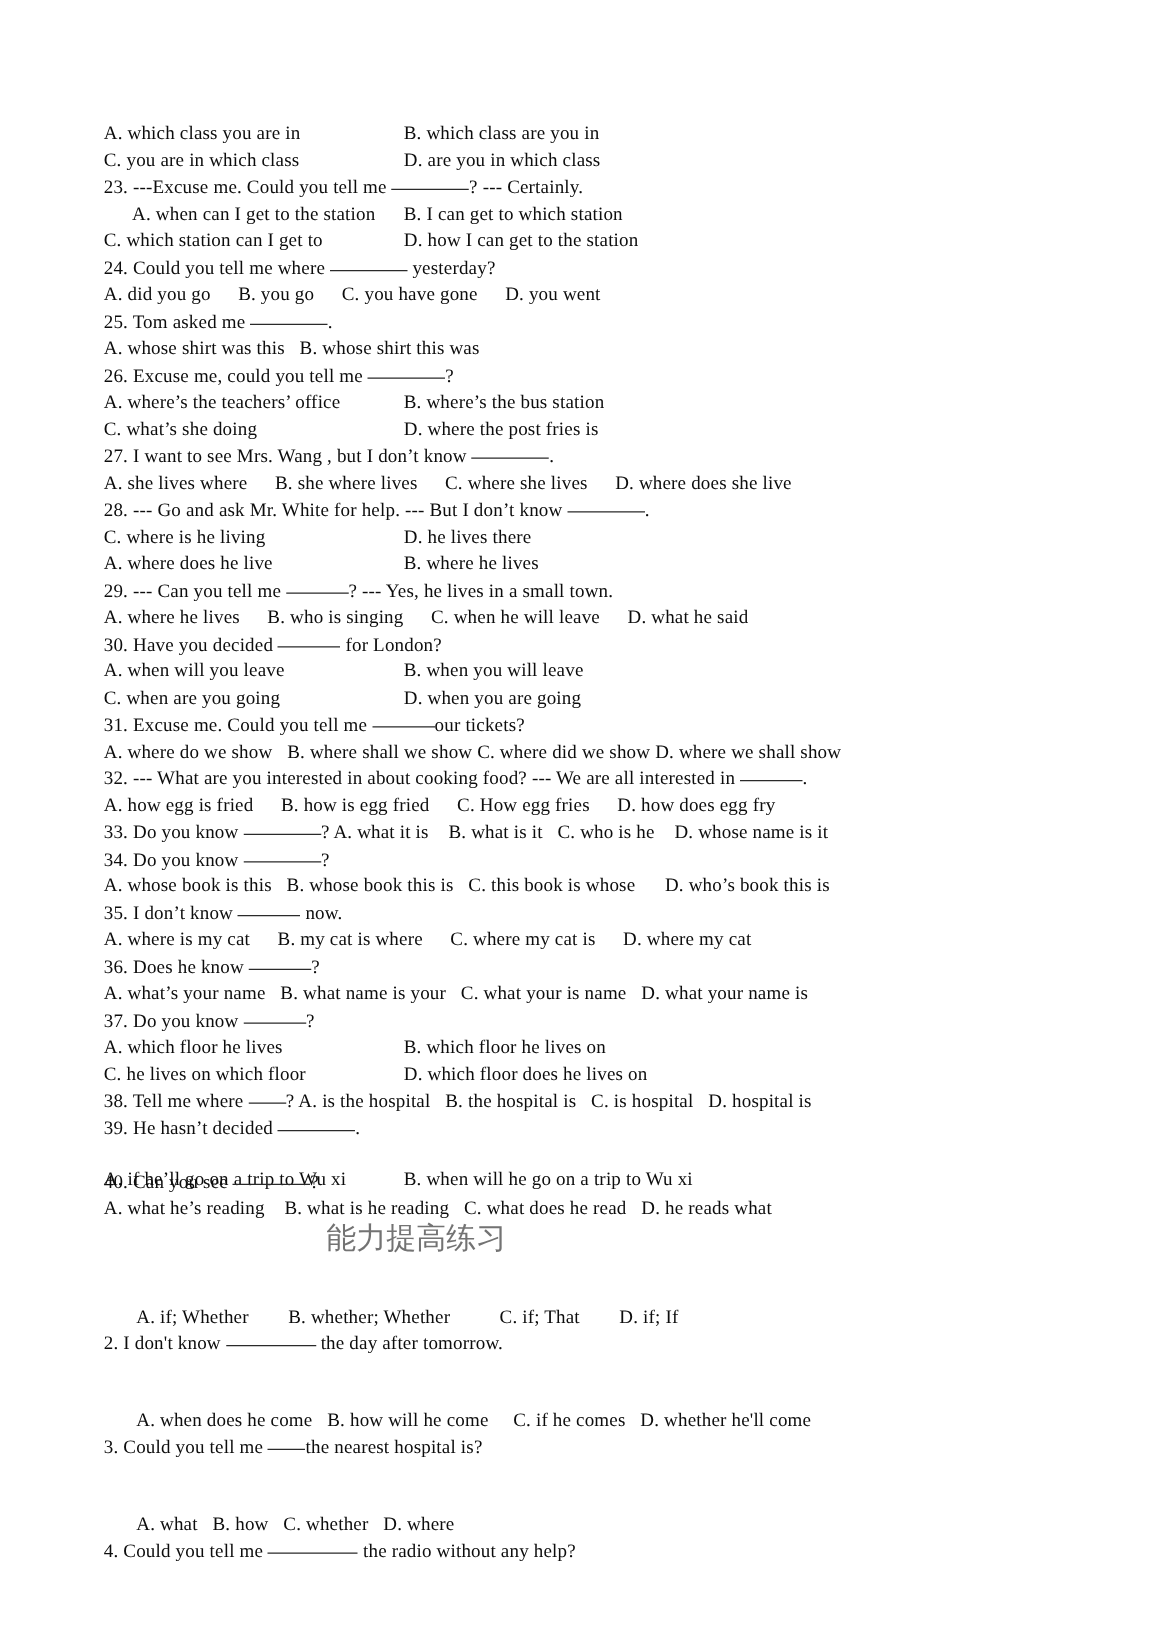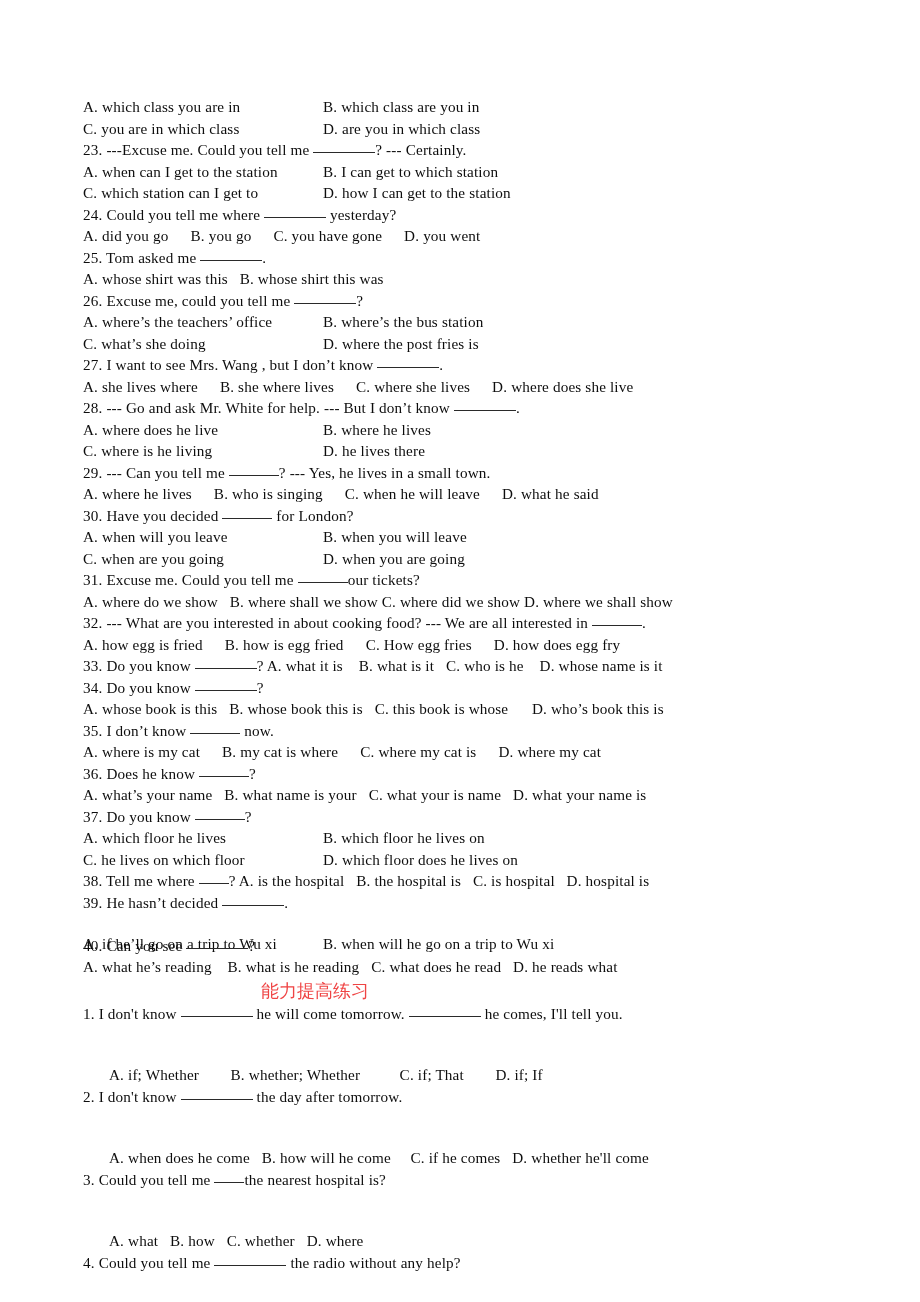--- a/index.html
+++ b/index.html
@@ -57,58 +57,58 @@
     height: 0.82em;
   }
   .b-xs { width: 30px; }
   .b-md { width: 50px; }
   .b-lg { width: 62px; }
   .b-xl { width: 72px; }
 
   
   .cn-heading {
     font-family: "DejaVu Sans", "Liberation Sans", sans-serif;
-    font-size: 18px;
+    font-size: 24px;
     line-height: 25px;
     height: 25px;
     text-align: left;
     padding-left: 178px;
-    color: #ef4444;
+    color: #737373;
     white-space: pre;
     font-weight: 400;
   }
 
   
   .indent {
     padding-left: 26px;
     margin-top: 40px;
   }
 </style>
 </head>
 <body>
 
 <div id="page">
   <div id="doc">
       <div id="l1" class="ln"><span class="col" style="width: 240px;">A. which class you are in</span><span>B. which class are you in</span></div>
       <div id="l2" class="ln"><span class="col" style="width: 240px;">C. you are in which class</span><span>D. are you in which class</span></div>
       <div id="l3" class="ln"><span>23. ---Excuse me. Could you tell me </span><span class="blank b-lg"></span><span>? --- Certainly.</span></div>
-      <div id="l4" class="ln"><span class="col" style="width: 240px;">A. when can I get to the station</span><span>B. I can get to which station</span></div>
+      <div id="l4" class="ln"><span class="col" style="width: 240px; text-align: center;">A. when can I get to the station</span><span>B. I can get to which station</span></div>
       <div id="l5" class="ln"><span class="col" style="width: 240px;">C. which station can I get to</span><span>D. how I can get to the station</span></div>
       <div id="l6" class="ln"><span>24. Could you tell me where </span><span class="blank b-lg"></span><span> yesterday?</span></div>
       <div id="l7" class="ln"><span>A. did you go</span><span class="col" style="width: 22px;"></span><span>B. you go</span><span class="col" style="width: 22px;"></span><span>C. you have gone</span><span class="col" style="width: 22px;"></span><span>D. you went</span></div>
       <div id="l8" class="ln"><span>25. Tom asked me </span><span class="blank b-lg"></span><span>.</span></div>
       <div id="l9" class="ln">A. whose shirt was this   B. whose shirt this was</div>
       <div id="l11" class="ln"><span>26. Excuse me, could you tell me </span><span class="blank b-lg"></span><span>?</span></div>
       <div id="l12" class="ln"><span class="col" style="width: 240px;">A. where’s the teachers’ office</span><span>B. where’s the bus station</span></div>
       <div id="l13" class="ln"><span class="col" style="width: 240px;">C. what’s she doing</span><span>D. where the post fries is</span></div>
       <div id="l14" class="ln"><span>27. I want to see Mrs. Wang , but I don’t know </span><span class="blank b-lg"></span><span>.</span></div>
       <div id="l15" class="ln"><span>A. she lives where</span><span class="col" style="width: 22px;"></span><span>B. she where lives</span><span class="col" style="width: 22px;"></span><span>C. where she lives</span><span class="col" style="width: 22px;"></span><span>D. where does she live</span></div>
       <div id="l16" class="ln"><span>28. --- Go and ask Mr. White for help. --- But I don’t know </span><span class="blank b-lg"></span><span>.</span></div>
+      <div id="l18" class="ln"><span class="col" style="width: 240px;">C. where is he living</span><span>D. he lives there</span></div>
       <div id="l17" class="ln"><span class="col" style="width: 240px;">A. where does he live</span><span>B. where he lives</span></div>
-      <div id="l18" class="ln"><span class="col" style="width: 240px;">C. where is he living</span><span>D. he lives there</span></div>
       <div id="l19" class="ln"><span>29. --- Can you tell me </span><span class="blank b-md"></span><span>? --- Yes, he lives in a small town.</span></div>
       <div id="l20" class="ln"><span>A. where he lives</span><span class="col" style="width: 22px;"></span><span>B. who is singing</span><span class="col" style="width: 22px;"></span><span>C. when he will leave</span><span class="col" style="width: 22px;"></span><span>D. what he said</span></div>
       <div id="l21" class="ln"><span>30. Have you decided </span><span class="blank b-md"></span><span> for London?</span></div>
       <div id="l22" class="ln"><span class="col" style="width: 240px;">A. when will you leave</span><span>B. when you will leave</span></div>
       <div id="l23" class="ln"><span class="col" style="width: 240px;">C. when are you going</span><span>D. when you are going</span></div>
       <div id="l24" class="ln"><span>31. Excuse me. Could you tell me </span><span class="blank b-md"></span><span>our tickets?</span></div>
       <div id="l25" class="ln">A. where do we show   B. where shall we show C. where did we show D. where we shall show</div>
       <div id="l26" class="ln"><span>32. --- What are you interested in about cooking food? --- We are all interested in </span><span class="blank b-md"></span><span>.</span></div>
       <div id="l27" class="ln"><span>A. how egg is fried</span><span class="col" style="width: 22px;"></span><span>B. how is egg fried</span><span class="col" style="width: 22px;"></span><span>C. How egg fries</span><span class="col" style="width: 22px;"></span><span>D. how does egg fry</span></div>
       <div id="l28" class="ln"><span>33. Do you know </span><span class="blank b-lg"></span><span>? A. what it is    B. what is it   C. who is he    D. whose name is it</span></div>
@@ -120,21 +120,20 @@
       <div id="l34" class="ln">A. what’s your name   B. what name is your   C. what your is name   D. what your name is</div>
       <div id="l35" class="ln"><span>37. Do you know </span><span class="blank b-md"></span><span>?</span></div>
       <div id="l36" class="ln"><span class="col" style="width: 240px;">A. which floor he lives</span><span>B. which floor he lives on</span></div>
       <div id="l37" class="ln"><span class="col" style="width: 240px;">C. he lives on which floor</span><span>D. which floor does he lives on</span></div>
       <div id="l38" class="ln"><span>38. Tell me where </span><span class="blank b-xs"></span><span>? A. is the hospital   B. the hospital is   C. is hospital   D. hospital is</span></div>
       <div id="l39" class="ln"><span>39. He hasn’t decided </span><span class="blank b-lg"></span><span>.</span></div>
       <div id="l40" class="ln"><span class="col" style="width: 240px; margin-top: 20px;">A. if he’ll go on a trip to Wu xi</span><span>B. when will he go on a trip to Wu xi</span></div>
       <div id="l42" class="ln"><span>40. Can you see </span><span class="blank b-lg"></span><span>?</span></div>
       <div id="l43" class="ln">A. what he’s reading    B. what is he reading   C. what does he read   D. he reads what</div>
       <div id="l44" class="cn-heading">能力提高练习</div>
-      <div id="l45" class="ln"><span>1. I don't know </span><span class="blank b-xl"></span><span> he will come tomorrow. </span><span class="blank b-xl"></span><span> he comes, I'll tell you.</span></div>
       <div id="l46" class="ln indent">A. if; Whether        B. whether; Whether          C. if; That        D. if; If</div>
       <div id="l47" class="ln"><span>2. I don't know </span><span class="blank b-xl"></span><span> the day after tomorrow.</span></div>
       <div id="l48" class="ln indent">A. when does he come   B. how will he come     C. if he comes   D. whether he'll come</div>
       <div id="l49" class="ln"><span>3. Could you tell me </span><span class="blank b-xs"></span><span>the nearest hospital is?</span></div>
       <div id="l50" class="ln indent">A. what   B. how   C. whether   D. where</div>
       <div id="l51" class="ln"><span>4. Could you tell me </span><span class="blank b-xl"></span><span> the radio without any help?</span></div>
     </div>
 </div>
 
 </body></html>

